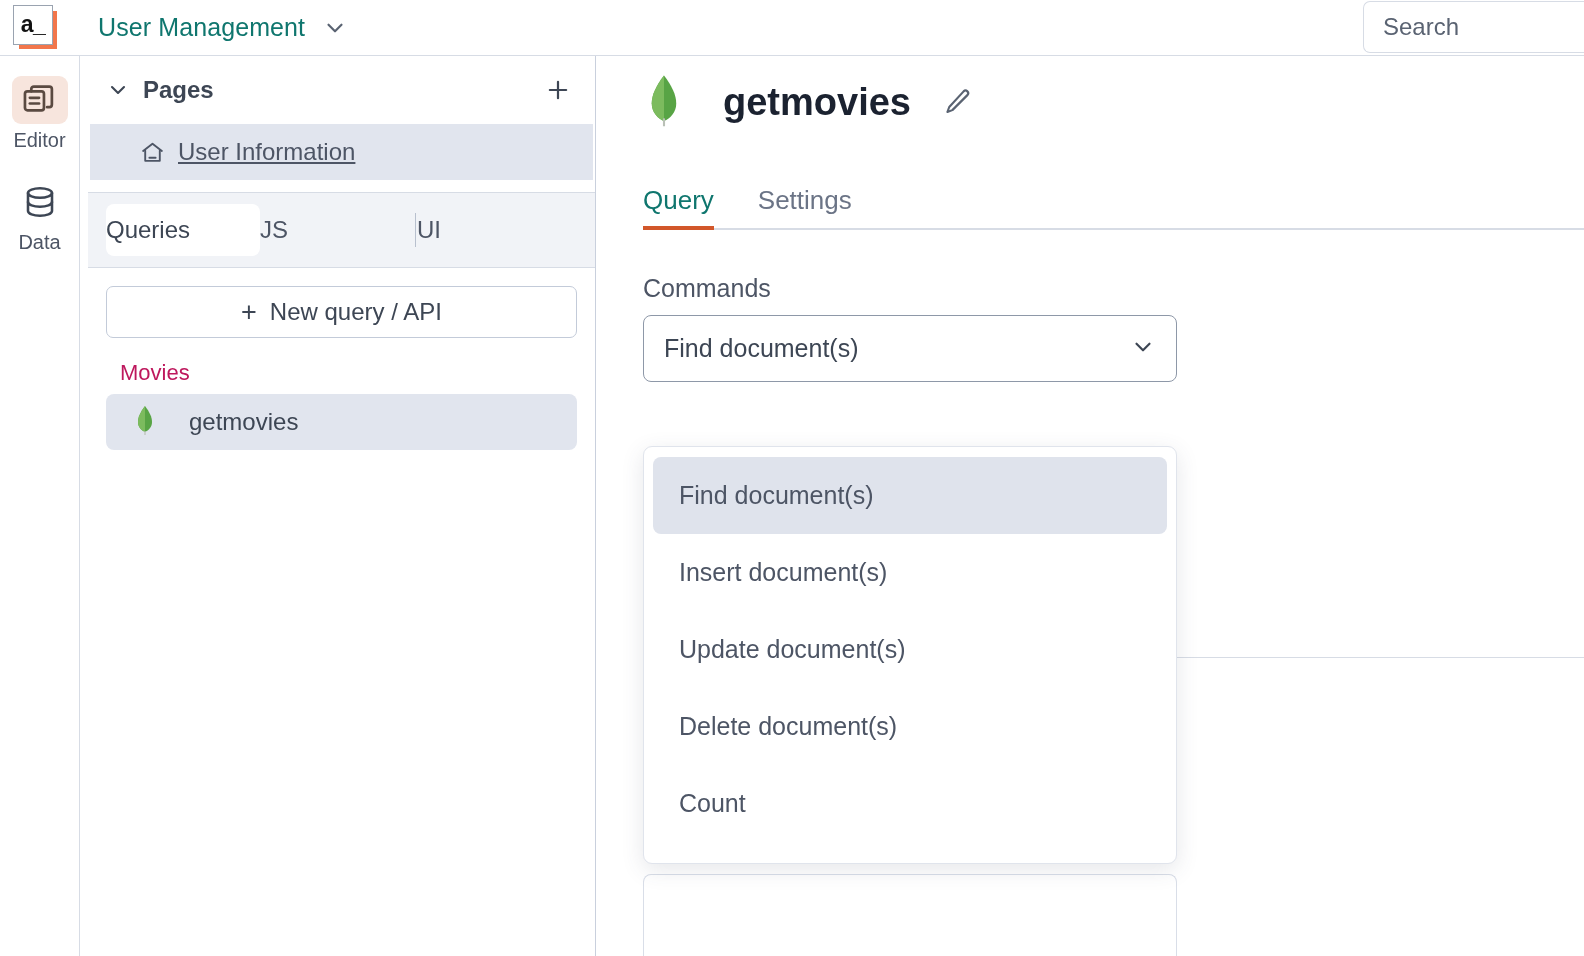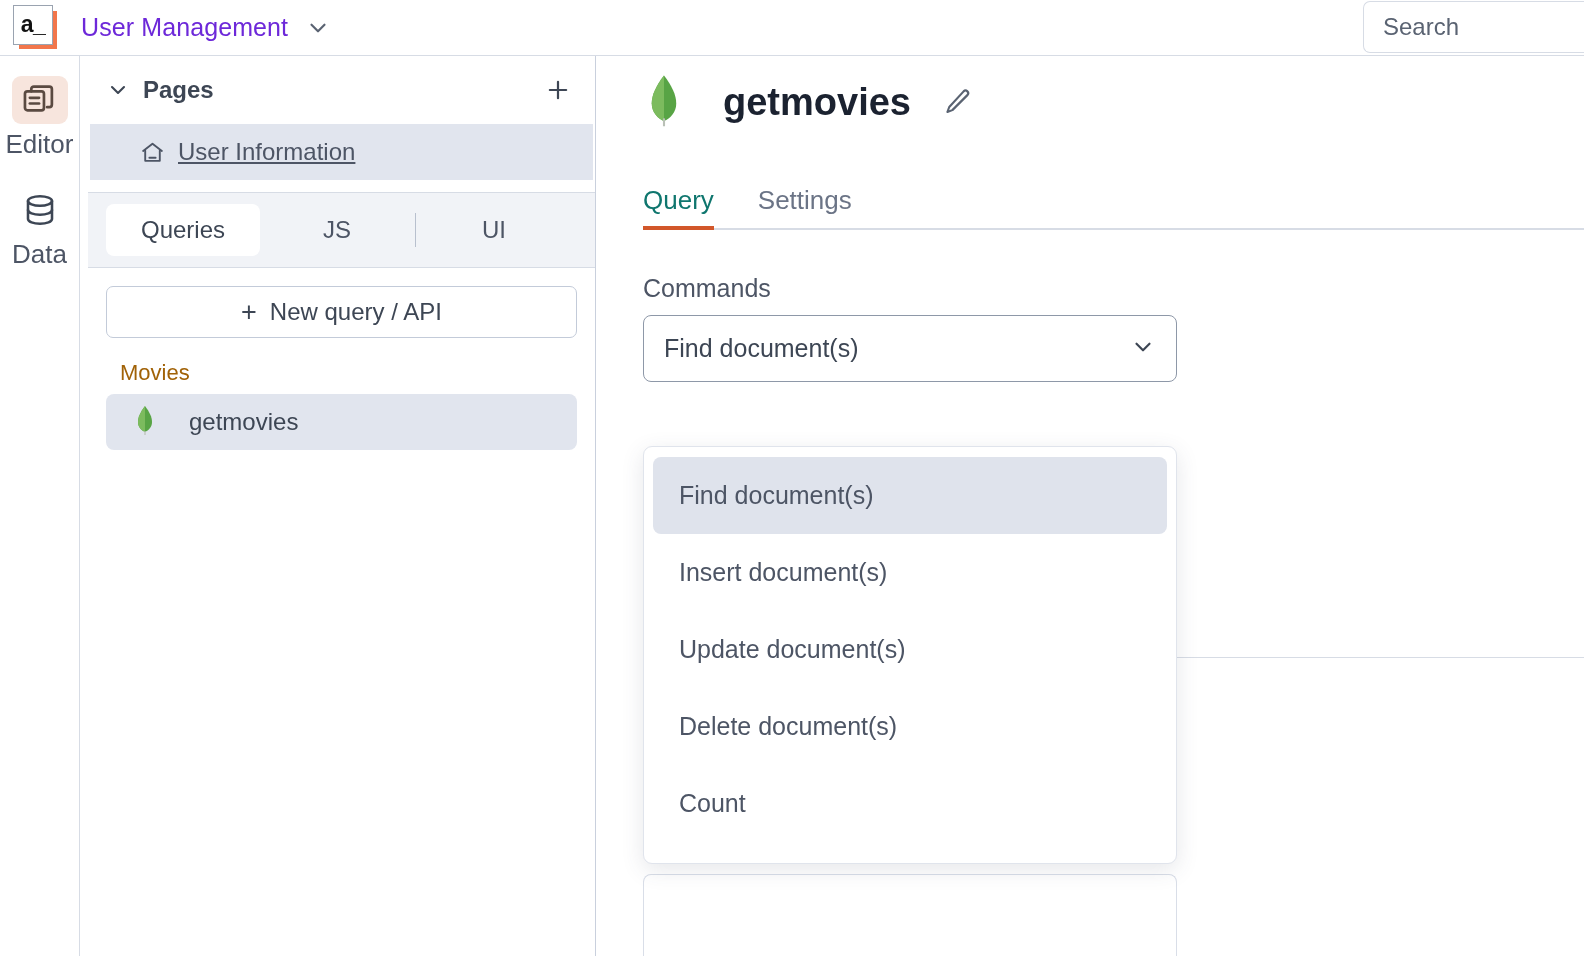--- a/index.html
+++ b/index.html
@@ -30,21 +30,21 @@
     position: absolute; left: 0px; top: 0px; width: 40px; height: 40px;
     background: #ffffff; border: 1.5px solid #9aa3b0;
     display: flex; align-items: center; justify-content: center;
   }
   .logo-text {
     font-size: 23px; font-weight: bold; color: #111111;
     line-height: 1; letter-spacing: -0.5px;
     font-family: "Liberation Sans", sans-serif;
   }
   .app-name {
-    margin-left: 22px; font-size: 25px; color: #6d28d9;
+    margin-left: 39px; font-size: 25px; color: #0f766e;
     letter-spacing: 0.1px; white-space: nowrap;
   }
   .app-chevron { margin-left: 17px; display: flex; align-items: center; }
   .search-box {
     position: absolute; left: 1363px; top: 1px; width: 300px; height: 52px;
     border: 1px solid #d7dce5; border-right: none;
     border-radius: 7px 0 0 7px;
     background: #fff;
     display: flex; align-items: center; padding-left: 19px;
   }
@@ -59,21 +59,21 @@
   }
   .rail-item {
     display: flex; flex-direction: column; align-items: center;
     width: 72px; margin-bottom: 26px; cursor: pointer;
   }
   .rail-ico {
     width: 56px; height: 48px; border-radius: 9px;
     display: flex; align-items: center; justify-content: center;
   }
   .rail-ico.active { background: #f7e5dd; }
-  .rail-label { font-size: 26px; color: #4d5565; margin-top: 5px; }
+  .rail-label { font-size: 20px; color: #4d5565; margin-top: 5px; }
 
   
   .panel {
     position: absolute; left: 88px; top: 56px; width: 508px; height: 900px;
     background: #ffffff; border-right: 1px solid #c9d0dd;
   }
   .pages-head {
     height: 68px; display: flex; align-items: center;
     padding: 0 22px 0 18px;
   }
@@ -89,36 +89,36 @@
   .page-item .home-ico { margin-right: 13px; display: flex; align-items: center; }
   .page-item .lbl { font-size: 24px; color: #4d5565; text-decoration: underline; }
 
   .tabbar {
     margin-top: 12px; height: 76px; background: #f1f3f7;
     border-top: 1px solid #d7dce5; border-bottom: 1px solid #d7dce5;
     display: flex; align-items: center; padding: 0 18px;
   }
   .tab-pill {
     height: 52px; min-width: 154px; border-radius: 8px;
-    display: flex; align-items: center; justify-content: center;
+    display: flex; align-items: center; justify-content: flex-start;
     font-size: 24px; color: #4d5565; cursor: pointer;
   }
   .tab-pill.active { background: #ffffff; color: #3d4654; }
   .tab-sep { width: 1px; height: 34px; background: #b8c0ce; margin: 0 1px; }
 
   .newquery {
     margin: 18px 18px 0 18px; height: 52px;
     border: 1px solid #c3cbd9; border-radius: 7px;
     display: flex; align-items: center; justify-content: center;
     font-size: 24px; color: #3d4654; cursor: pointer; background: #fff;
   }
   .newquery .plus { margin-right: 13px; font-size: 27px; line-height: 1; color:#3d4654;}
 
   .group-label {
-    margin: 22px 0 8px 32px; font-size: 22px; color: #a16207;
+    margin: 22px 0 8px 32px; font-size: 22px; color: #be185d;
   }
   .query-item {
     margin: 0 18px; height: 56px; border-radius: 8px; background: #e1e5ee;
     display: flex; align-items: center; padding-left: 26px; cursor: pointer;
   }
   .query-item .lbl { font-size: 24px; color: #3d4654; margin-left: 31px; }
 
   
   .main { position: absolute; left: 597px; top: 56px; right: 0; bottom: 0; background: #fff; }
   .q-title-row {

